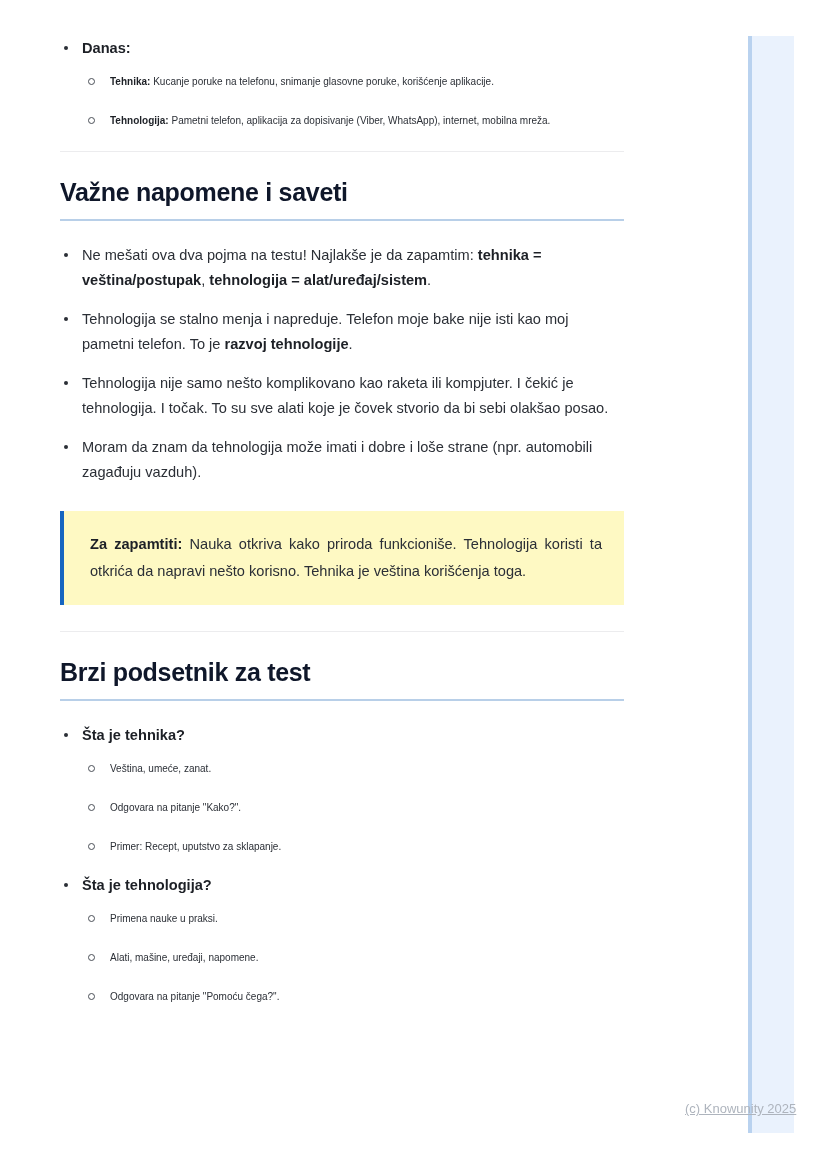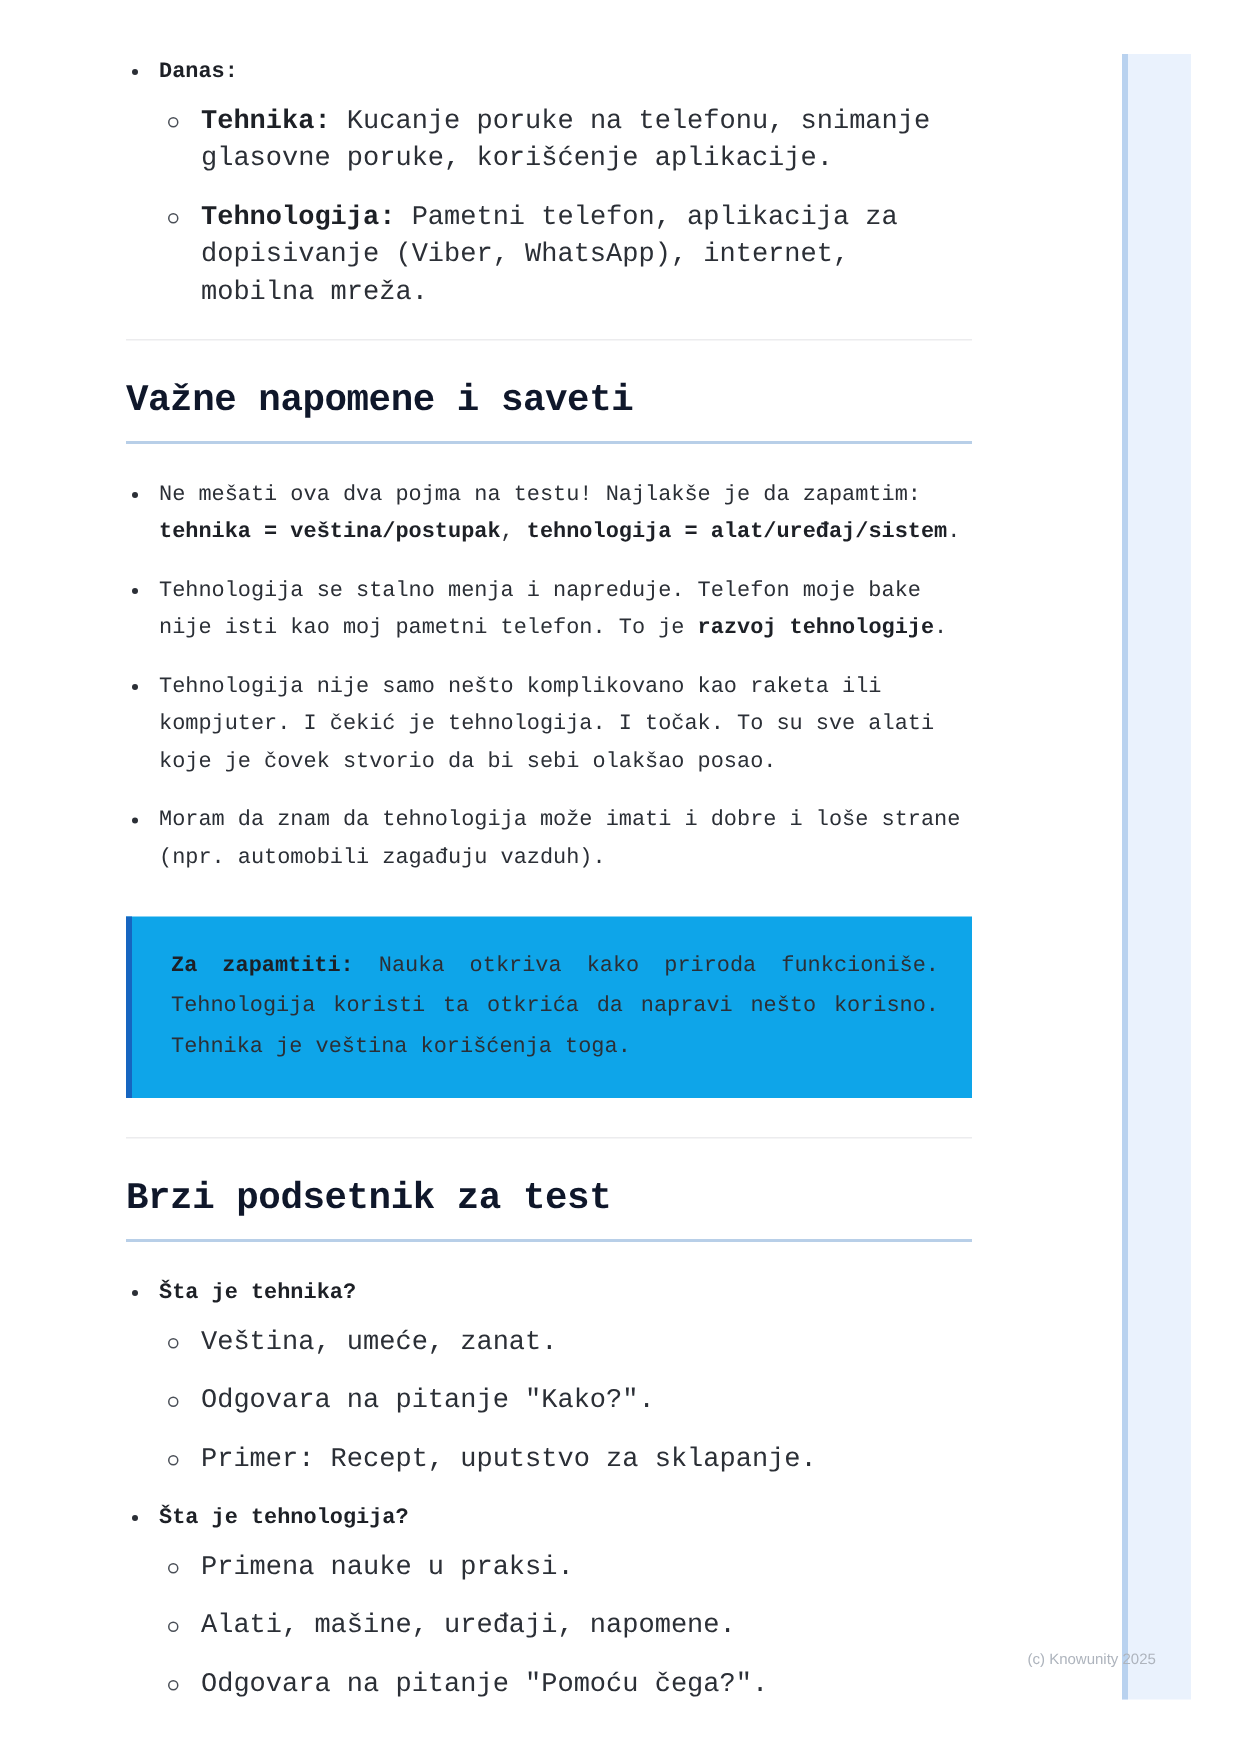--- a/index.html
+++ b/index.html
@@ -21,24 +21,23 @@
     top: 36px;
     width: 46px;
     height: 1097px;
     background: #eaf2fd;
     border-left: 4px solid #b9d2ef;
   }
 
   
   .doc {
     position: absolute;
-    left: 84px;
+    left: 60px;
     top: 36px;
     width: 564px;
-    font-family: Liberation Mono, monospace;
   }
 
   ul.lvl1 {
     list-style: none;
     margin: 0;
     padding: 0;
   }
   ul.lvl1 > li {
     position: relative;
     padding-left: 22px;
@@ -60,21 +59,21 @@
 
   ul.lvl2 {
     list-style: none;
     margin: 8px 0 0 0;
     padding: 0;
   }
   ul.lvl2 > li {
     position: relative;
     padding-left: 28px;
     margin-bottom: 14px;
-    font-size: 18px;
+    font-size: 10px;
     line-height: 25px;
     color: #2b2f36;
   }
   ul.lvl2 > li::before {
     content: "";
     position: absolute;
     left: 6px;
     top: 9px;
     width: 5px;
     height: 5px;
@@ -99,39 +98,40 @@
     margin: 0 0 12px 0;
     letter-spacing: -0.3px;
   }
   .section-rule {
     height: 2px;
     background: #b8cfe8;
     margin-bottom: 22px;
   }
 
   .callout {
-    background: #0ea5e9;
+    background: #fef9c3;
     border-left: 4px solid #1665c0;
     padding: 20px 22px 20px 26px;
     font-size: 14.6px;
     line-height: 27px;
     text-align: justify;
     color: #2b2f36;
     margin-top: 4px;
   }
 
   .spacer-sm { height: 8px; }
 
   .footer-note {
     position: absolute;
     left: 685px;
     top: 1101px;
-    font-size: 10px;
+    font-size: 13px;
     color: #aeb4bd;
     white-space: nowrap;
+    text-decoration: underline;
   }
 </style>
 </head>
 <body>
 
 <div class="side-panel"></div>
 
 <div class="doc">
 
   <ul class="lvl1">

